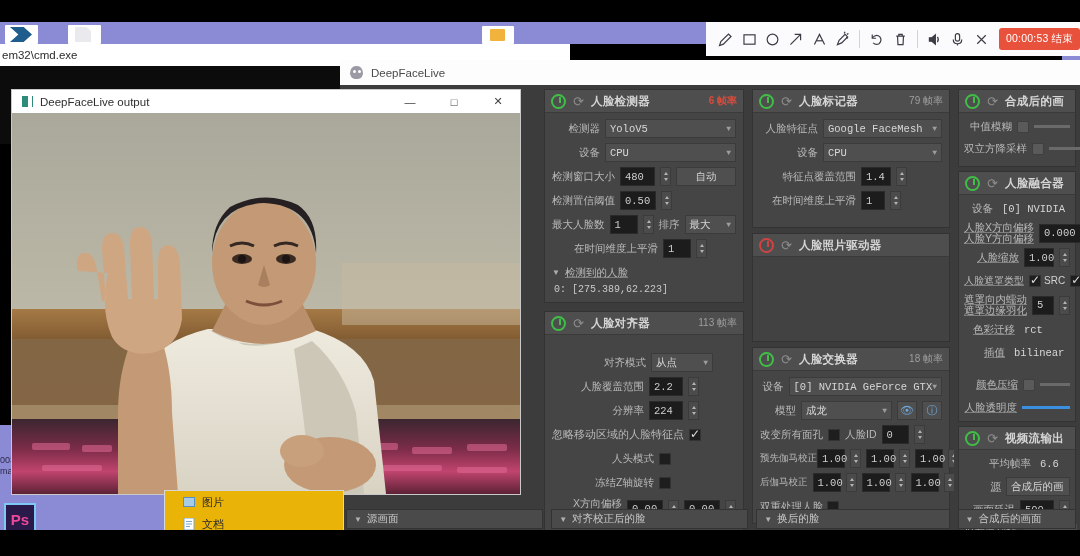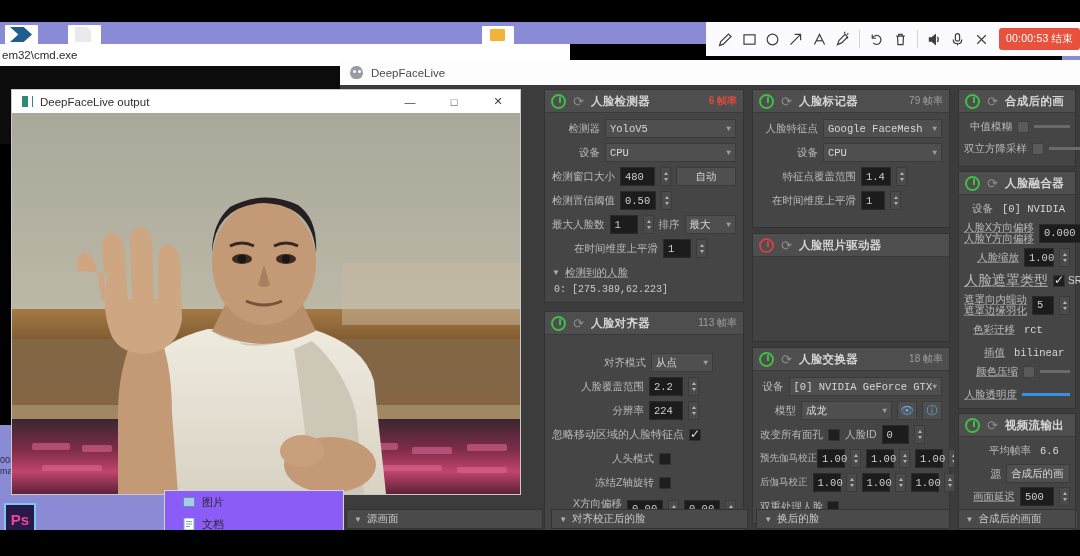--- a/index.html
+++ b/index.html
@@ -139,21 +139,21 @@
               font-size:11.5px; color:#2f2f2f; gap:7px; }
   .out-ico { width:11px; height:11px; background:#2e8b7a; position:relative; }
   .out-ico:after{ content:""; position:absolute; left:6px; top:0; width:4px; height:11px; background:#fff;}
   .wbtns { margin-left:auto; display:flex; }
   .wbtn { width:44px; height:23px; display:flex; align-items:center; justify-content:center;
           color:#404040; font-size:11px; }
   .video { position:absolute; left:0; top:23px; width:508px; height:381px; overflow:hidden;
            background:#8d8f83; }
 
   
-  .explorer { position:absolute; left:164px; top:490px; width:180px; height:50px; background:#8b5cf6;
+  .explorer { position:absolute; left:164px; top:490px; width:180px; height:50px; background:#eab308;
               border:1px solid #d6d6d6; }
   .ex-item { height:22px; display:flex; align-items:center; gap:7px; padding-left:18px;
              font-size:11px; color:#2a2a2a; }
   .ex-ico { width:12px; height:12px; flex:none; }
 
   
   .tbbar { position:absolute; left:0; top:425px; width:164px; height:105px; background:#8b8ad4; }
   .psicon { position:absolute; left:4px; top:503px; width:32px; height:32px; background:#2a1a4a;
             border:2px solid #7ec8f5; display:flex; align-items:center; justify-content:center;
             color:#ec4899; font-size:15px; font-weight:700; font-family:"Liberation Sans",sans-serif;}
@@ -459,21 +459,21 @@
               </span>
               <span class="num" style="width:42px">0.000</span>
 
             </div>
             <div class="row" style="margin-bottom:4px">
               <span class="lbl grow u">人脸缩放</span>
               <span class="num" style="width:30px">1.00</span>
               <span class="spin"></span>
             </div>
             <div class="row" style="margin-bottom:4px">
-              <span class="lbl u" style="font-size:14px">人脸遮罩类型</span>
+              <span class="lbl u" style="font-size:10px">人脸遮罩类型</span>
               <span class="chk-inline">
                 <span class="cb on"></span>
                 <span>SRC</span>
               </span>
               <span class="chk-inline">
                 <span class="cb on"></span>
 
               </span>
             </div>
             <div class="row" style="margin-bottom:4px">
@@ -481,21 +481,21 @@
                 <span class="lbl u">遮罩向内蠕动</span>
                 <span class="lbl u">遮罩边缘羽化</span>
               </span>
               <span class="num" style="width:26px">5</span>
               <span class="spin"></span>
             </div>
             <div class="row" style="margin-bottom:4px">
               <span class="lbl grow u">色彩迁移</span>
               <span class="sel" style="flex:none;width:50px;border:none;background:transparent">rct</span>
             </div>
-            <div class="row" style="margin-bottom:0">
+            <div class="row" style="margin-bottom:13px">
               <span class="lbl grow u">插值</span>
               <span class="sel" style="flex:none;width:60px;border:none;background:transparent">bilinear</span>
             </div>
             <div class="row" style="margin-bottom:4px">
               <span class="lbl grow u">颜色压缩</span>
               <span class="cbp"></span>
               <span class="slider" style="flex:none;width:30px"></span>
             </div>
             <div class="row" style="margin-bottom:0">
               <span class="lbl grow u">人脸透明度</span>

